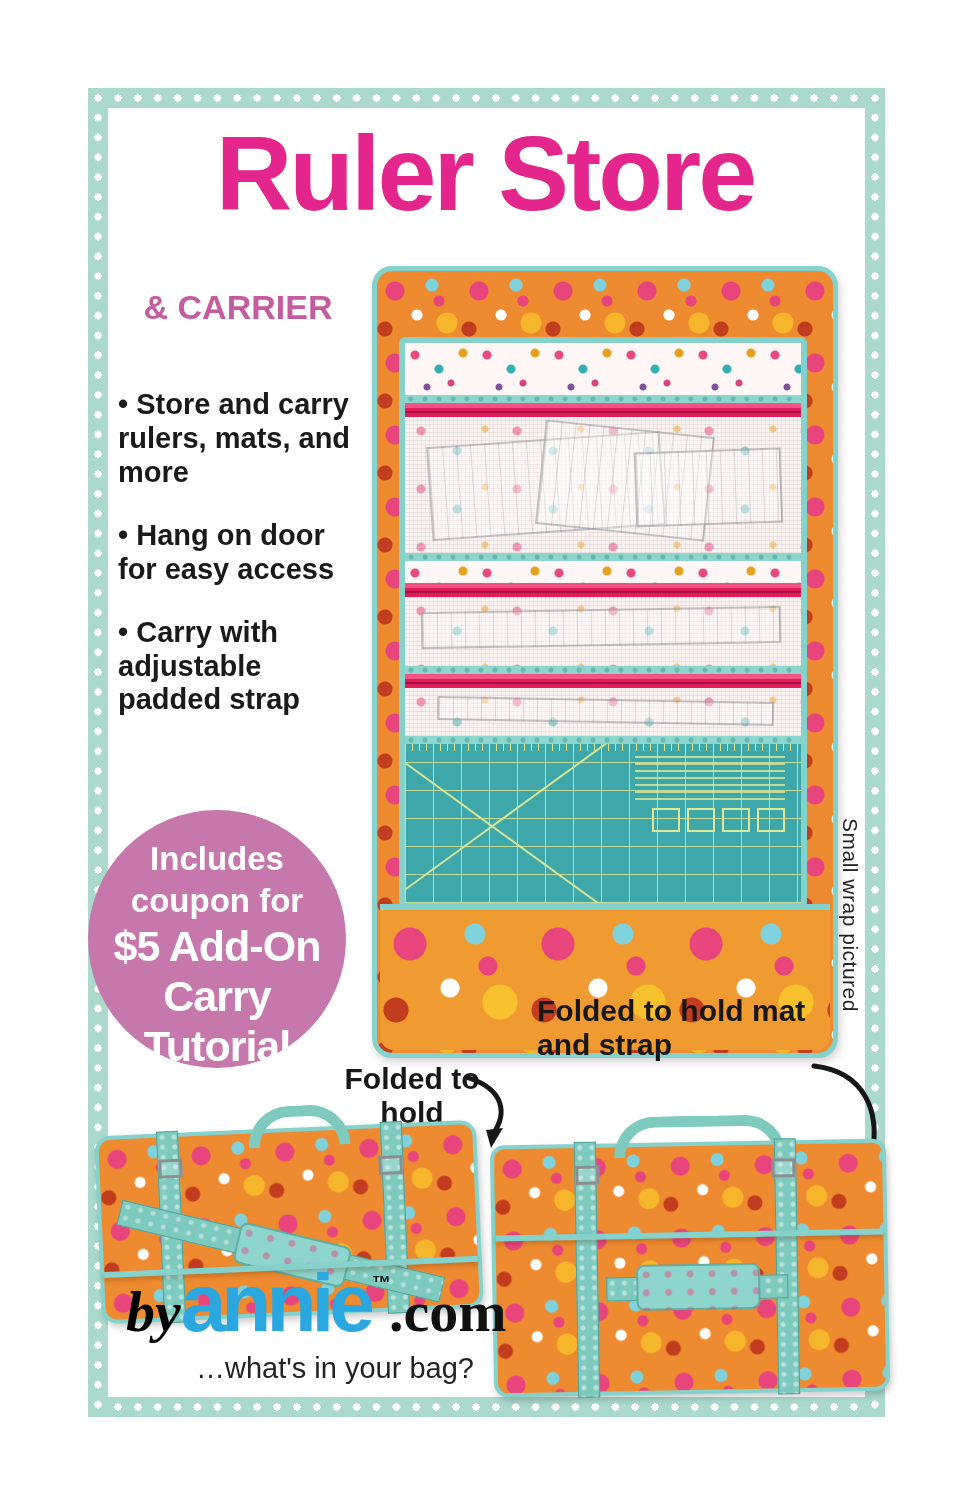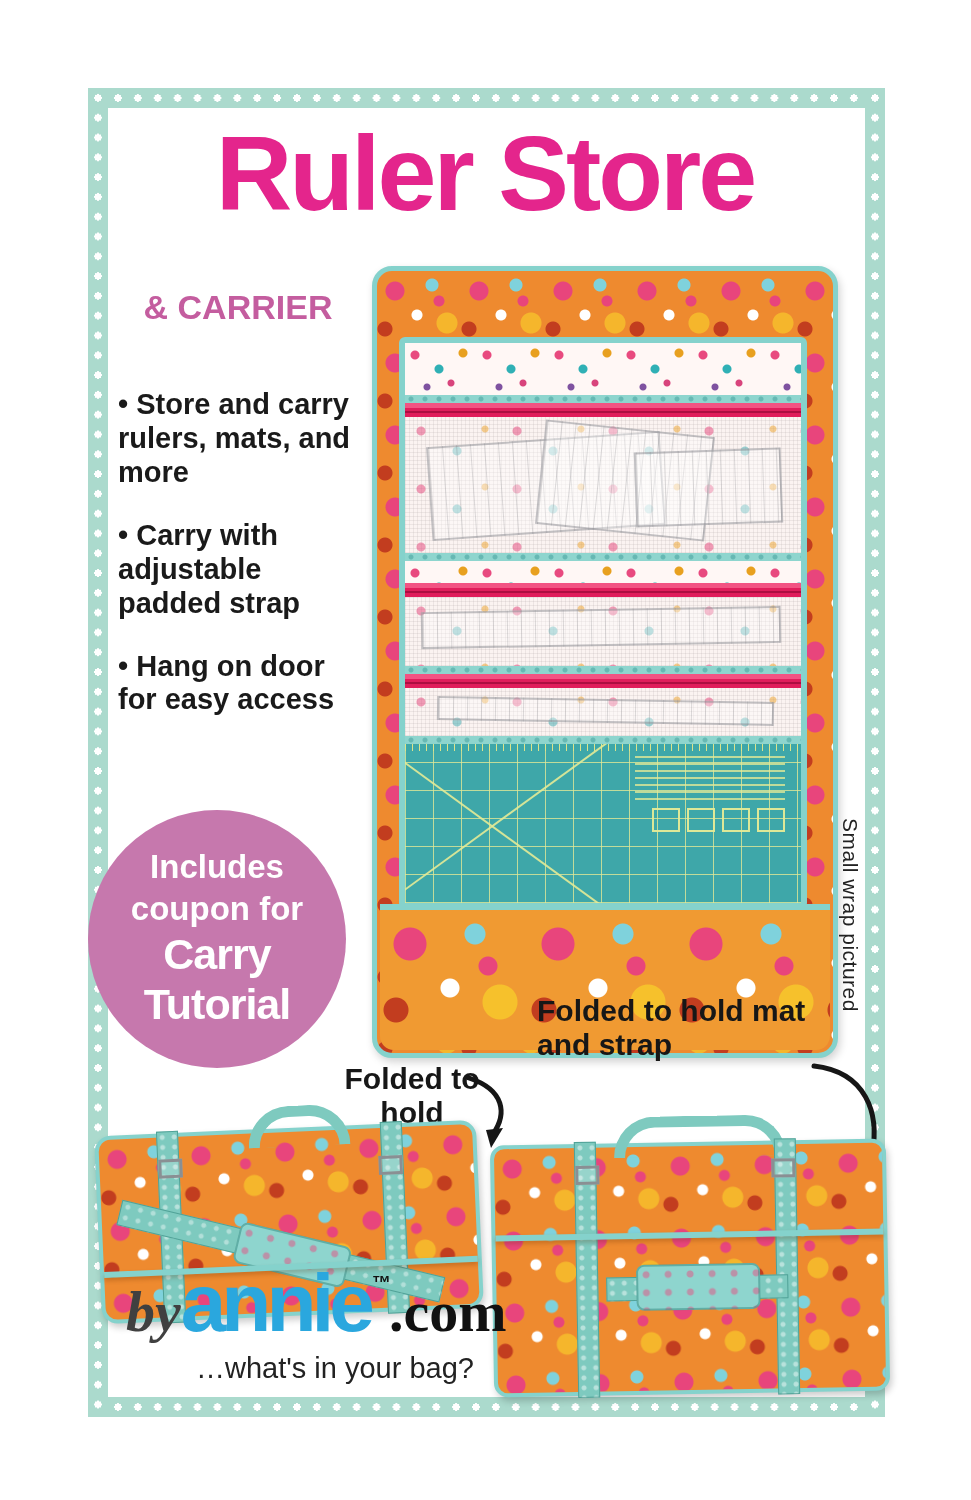--- a/index.html
+++ b/index.html
@@ -26,21 +26,21 @@
   .subtitle{left:112px;top:287px;width:252px;text-align:center;color:#c45d9f;
             font-size:34px;font-weight:bold;line-height:1.2;}
   .features{left:118px;top:388px;width:250px;color:#1a1a1a;}
   .feature{font-size:29px;font-weight:bold;line-height:1.17;margin-bottom:29px;}
 
   
   .badge{left:88px;top:810px;width:258px;height:258px;border-radius:50%;background:#c678ad;
          color:#fff;text-align:center;padding-top:2px;box-sizing:border-box;}
   .badge-sm{font-size:33px;font-weight:bold;line-height:1.27;}
   .badge-lg{font-size:43px;font-weight:800;line-height:1.16;letter-spacing:-1px;}
-  .badge-inner{margin-top:34px;}
+  .badge-inner{margin-top:26px;}
 
   
   .floral{background-color:#ee8a2f;background-image:
     radial-gradient(circle at 18px 20px,#e8457c 0 9px,rgba(0,0,0,0) 10px),
     radial-gradient(circle at 55px 14px,#7fd2dc 0 6px,rgba(0,0,0,0) 7px),
     radial-gradient(circle at 40px 44px,#ffffff 0 5px,rgba(0,0,0,0) 6px),
     radial-gradient(circle at 70px 52px,#f5b62c 0 10px,rgba(0,0,0,0) 11px),
     radial-gradient(circle at 8px 58px,#c23d1f 0 7px,rgba(0,0,0,0) 8px),
     radial-gradient(circle at 62px 30px,#e8457c 0 5px,rgba(0,0,0,0) 6px);
     background-size:84px 72px;}
@@ -122,21 +122,21 @@
     background-image:radial-gradient(circle at 6px 5px,rgba(255,255,255,.4) 0 2px,rgba(0,0,0,0) 3px);
     background-size:13px 11px;}
   .pad{position:absolute;left:120px;top:-8px;width:110px;height:38px;border-radius:8px;
     background-color:#8ed5ce;border:2px solid rgba(50,135,125,.5);
     background-image:radial-gradient(circle at 8px 8px,rgba(230,80,130,.5) 0 3px,rgba(0,0,0,0) 4px);
     background-size:22px 18px;}
   .flapline{position:absolute;left:0;right:0;height:6px;background:#85d2cc;box-shadow:0 3px 4px rgba(90,40,0,.25);}
 
   
   .logo{left:126px;top:1266px;display:flex;align-items:baseline;}
-  .lg-by{font-family:"Liberation Serif", serif;font-style:italic;font-weight:bold;font-size:58px;color:#404040;}
+  .lg-by{font-family:"Liberation Serif", serif;font-style:italic;font-weight:bold;font-size:58px;color:#000000;}
   .lg-annie{font-size:82px;font-weight:800;color:#2aa7de;letter-spacing:-5px;line-height:.9;}
   .lg-tm{font-size:19px;font-weight:bold;color:#111;align-self:flex-start;margin:6px 0 0 2px;}
   .lg-com{font-family:"Liberation Serif", serif;font-weight:bold;font-size:58px;color:#111;margin-left:-2px;}
   .tagline{left:196px;top:1352px;font-size:29px;color:#222;}
 </style>
 </head>
 <body>
 
 <div class="abs frame">
   <div class="edge edge-h edge-top"></div>
@@ -146,28 +146,29 @@
 </div>
 
 <div class="abs title">Ruler Store</div>
 
 <div class="abs subtitle">
   <div>&amp; CARRIER</div>
 </div>
 
 <div class="abs features">
   <div class="feature">• Store and carry rulers, mats, and more</div>
+  <div class="feature">• Hang on door for easy access</div>
   <div class="feature">• Carry with adjustable padded strap</div>
-  <div class="feature">• Hang on door for easy access</div>
 </div>
 
 <div class="abs badge">
   <div class="badge-inner">
     <div class="badge-sm">Includes</div>
     <div class="badge-sm">coupon for</div>
+    <div class="badge-lg">$5 Add-On</div>
     <div class="badge-lg">Carry</div>
     <div class="badge-lg">Tutorial</div>
   </div>
 </div>
 
 <div class="abs wrap floral">
   <div class="wrap-inner">
     <div class="band-a print"></div>
     <div class="trim"></div>
     <div class="zip"></div>

